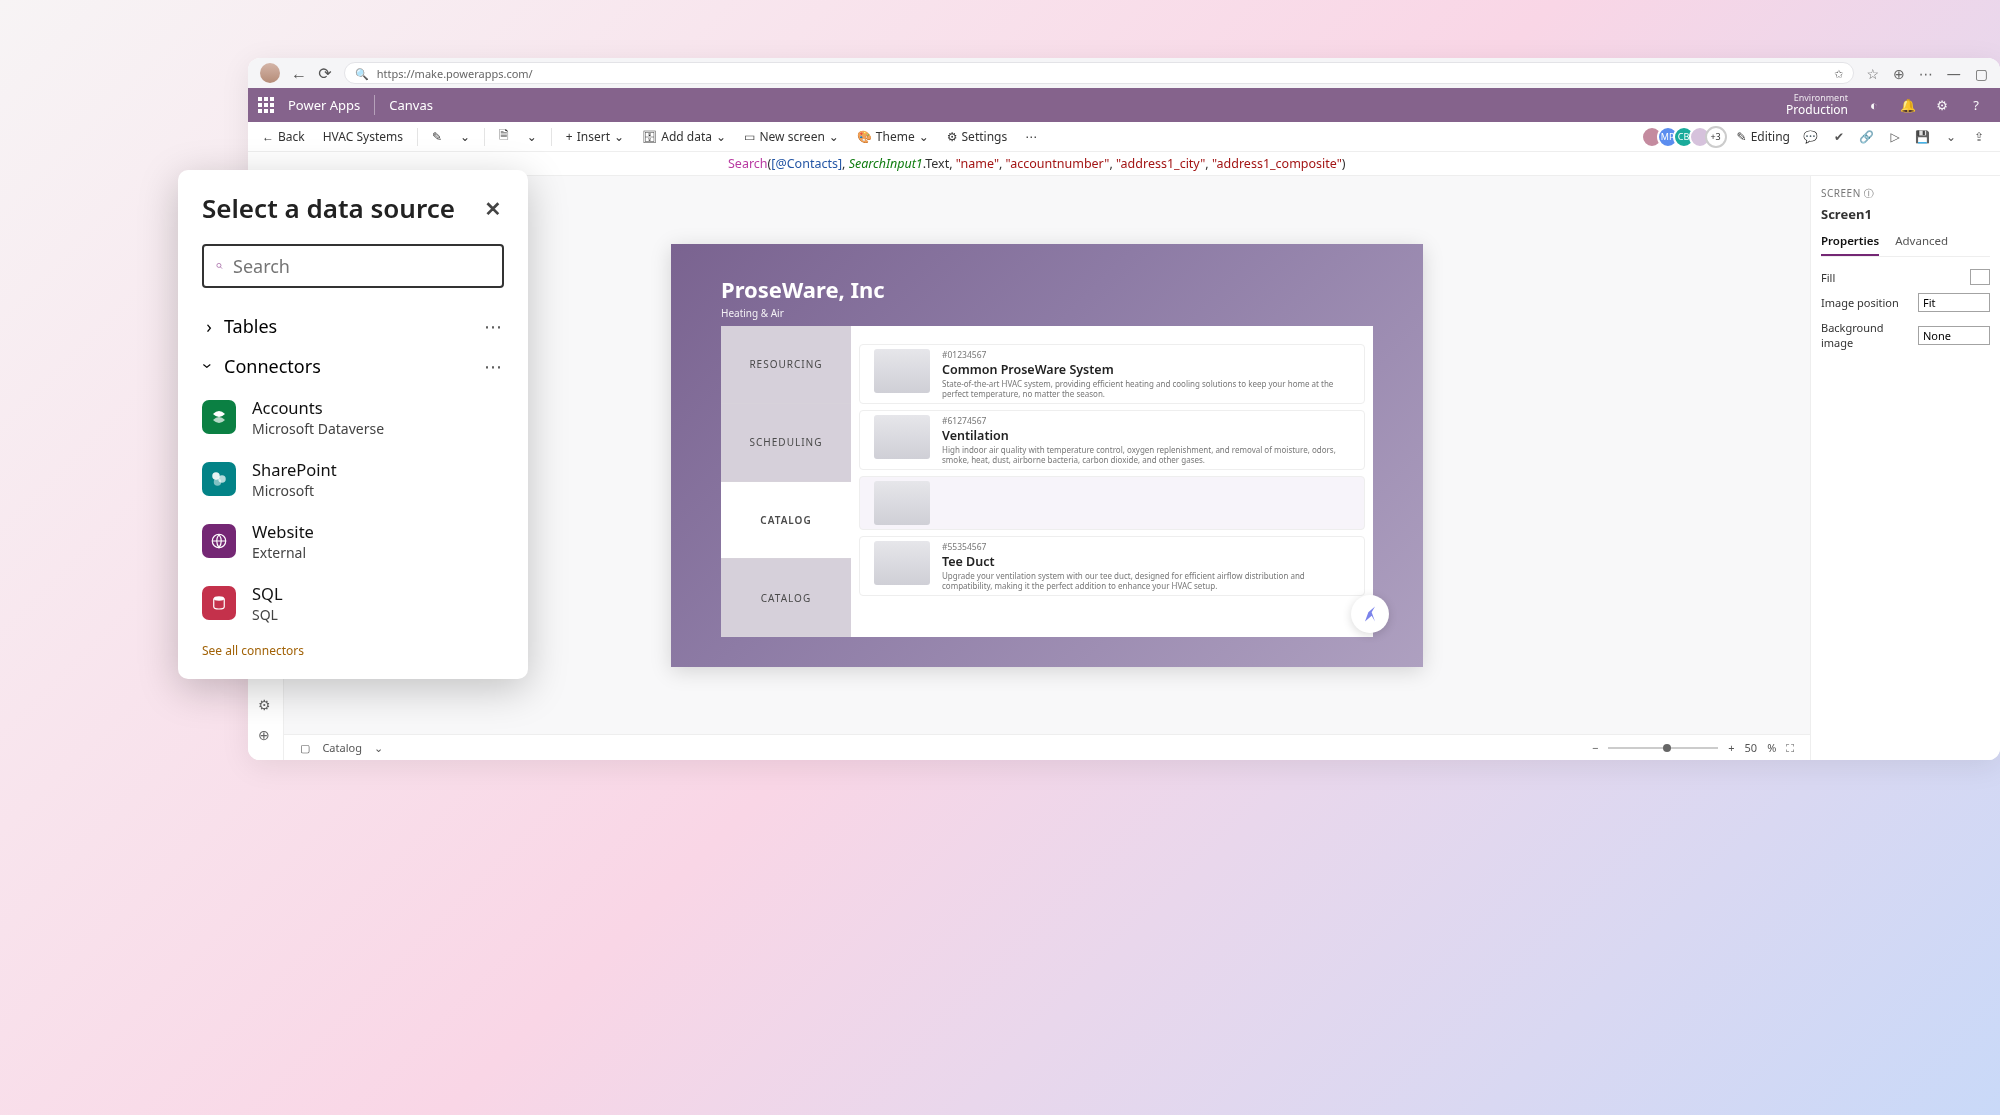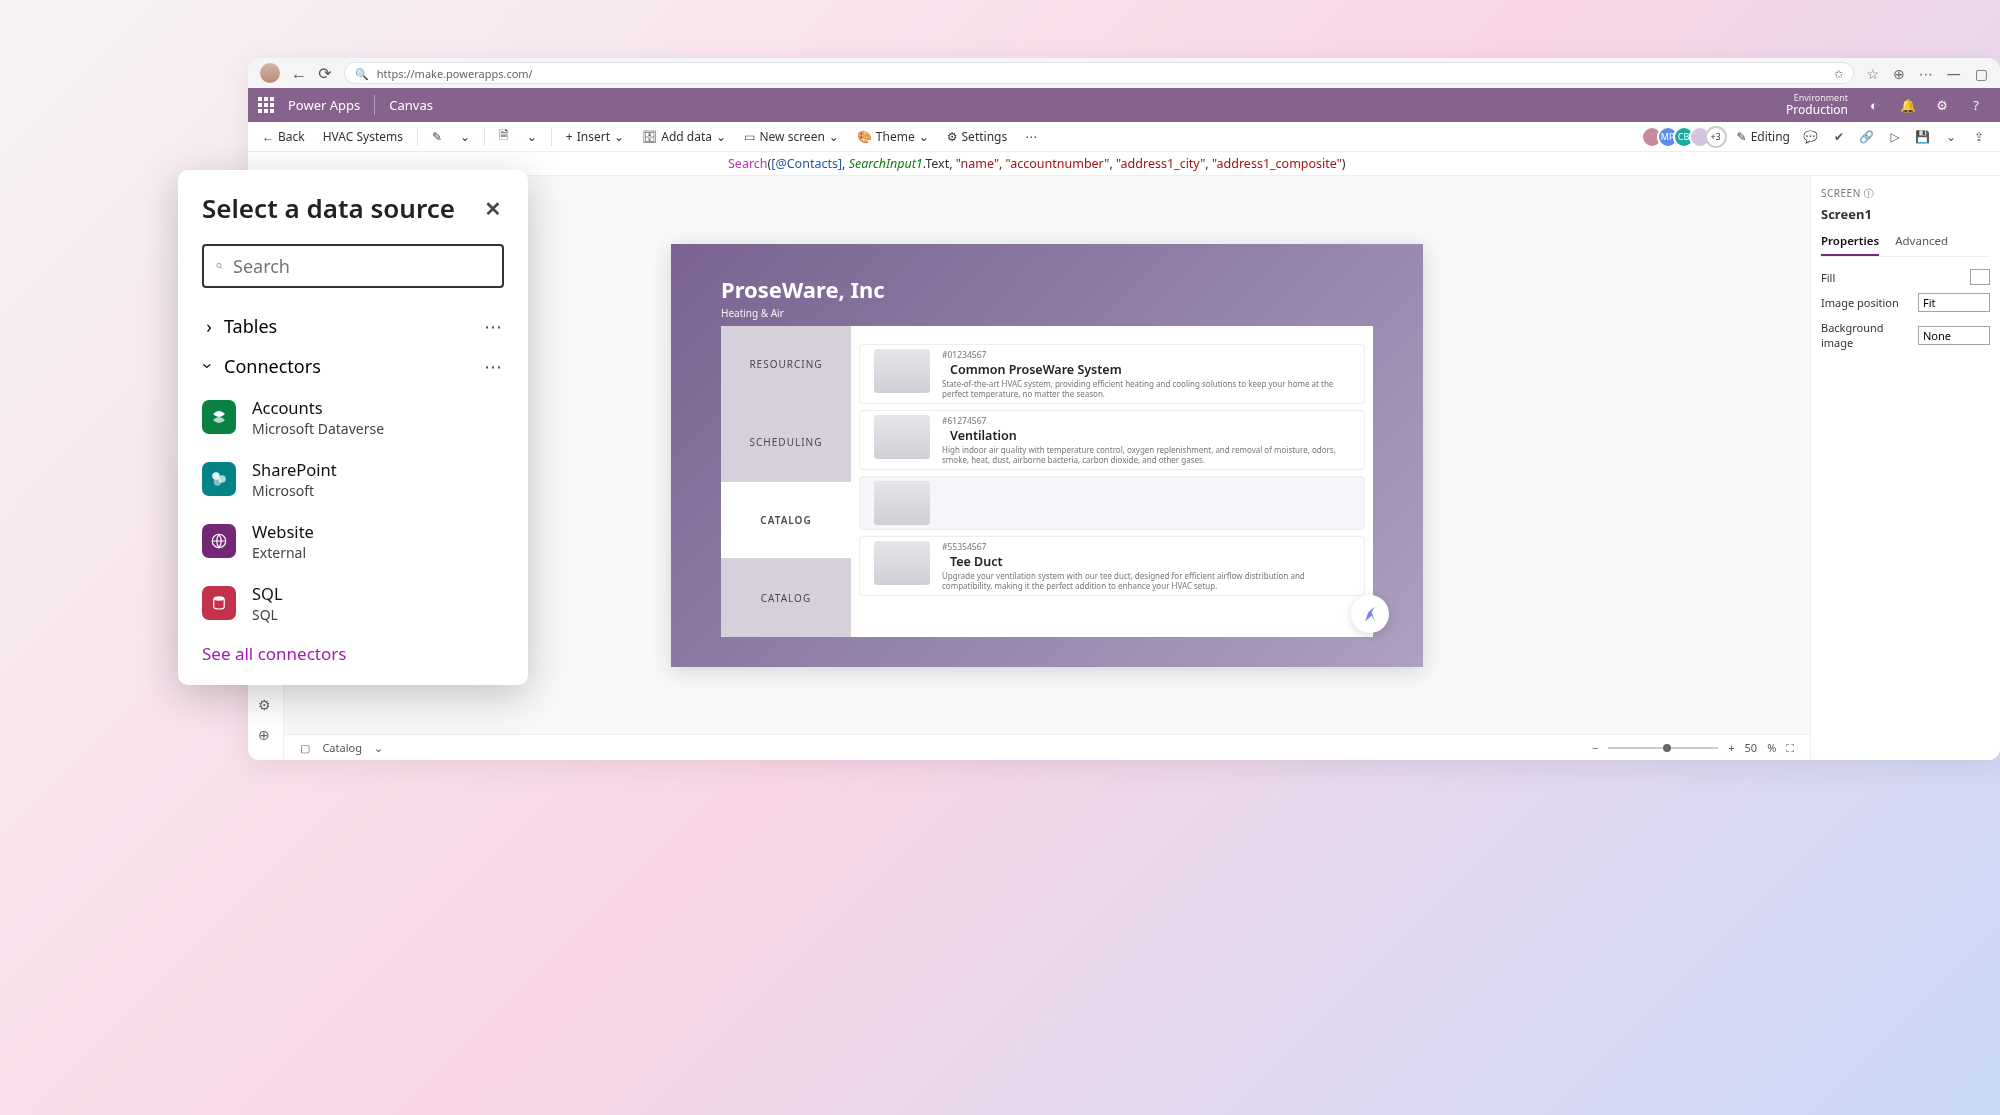--- a/index.html
+++ b/index.html
@@ -74,21 +74,21 @@
 .app-tabs { width: 130px; display: flex; flex-direction: column; }
 .app-tab { flex: 1; display:flex;align-items:center;justify-content:center;font-size:10px;letter-spacing:1px;color:#4a4a4a;background:#e3dfe5;border-bottom:1px solid #d7d2da;}
 .app-tab.active { background:#fff; font-weight:600;}
 .app-tab.dim { background:#d6d0da; }
 .app-list { flex:1; background:#fff; display:flex;flex-direction:column; padding: 16px 0; gap: 2px;}
 .item-row { display:flex; gap:12px; padding: 4px 14px; border: 1px solid #eee; margin: 2px 8px; border-radius:4px; background:#fff;}
 .item-row.hl { background:#f7f4fa; }
 .item-thumb { width: 56px; height: 44px; background: linear-gradient(#e6e6ea,#cfcfd6); border-radius:3px;}
 .item-txt { flex:1; }
 .item-txt .sku { font-size:8.5px;color:#777; }
-.item-txt .name { font-size:12.5px;font-weight:600;color:#222; margin:1px 8px;}
+.item-txt .name { font-size:12.5px;font-weight:600;color:#222; margin:1px 0;}
 .item-txt .desc { font-size:8px;color:#777;line-height:1.25;}
 
 .copilot-fab { position:absolute; bottom:34px; right:34px; width:38px;height:38px;border-radius:50%;background:#fff;box-shadow:0 2px 10px rgba(0,0,0,.15);display:flex;align-items:center;justify-content:center;}
 
 .statusbar { height: 26px; background: #fff; border-top: 1px solid #eee; display: flex; align-items: center; padding: 0 16px; gap: 12px; font-size: 11px; color: #555;}
 .statusbar .right { margin-left:auto; display:flex; align-items:center; gap:10px;}
 .zoom-track { width:110px;height:2px;background:#ccc;position:relative;}
 .zoom-thumb { position:absolute; top:-3px; left:50%; width:8px;height:8px;background:#666;border-radius:50%;}
 
 .props { width: 190px; background:#fff; border-left:1px solid #eee; padding: 10px 10px 0 10px; font-size:11px; color:#333;}
@@ -115,21 +115,21 @@
 .chev.down { transform:rotate(90deg);}
 .dots { font-size:18px;color:#555;letter-spacing:2px;}
 .conn-item { display:flex;align-items:center;gap:16px;padding:10px 0;}
 .conn-icn { width:34px;height:34px;border-radius:7px;display:flex;align-items:center;justify-content:center;color:#fff;}
 .conn-icn.green { background:#0b8043;}
 .conn-icn.teal { background:#038387;}
 .conn-icn.purple { background:#742774;}
 .conn-icn.red { background:#c4314b;}
 .conn-txt .t { font-size:16.5px;color:#111;}
 .conn-txt .s { font-size:14px;color:#444;}
-.see-all { color:#a21caf;font-size:17px;margin-top:8px;cursor:pointer;}
+.see-all { color:#a16207;font-size:12px;margin-top:8px;cursor:pointer;}
 </style>
 </head>
 <body>
 
 <div class="browser">
 
   <div class="tabbar">
     <div class="avatar-small"></div>
     <span class="nav-icn">←</span>
     <span class="nav-icn">⟳</span>

